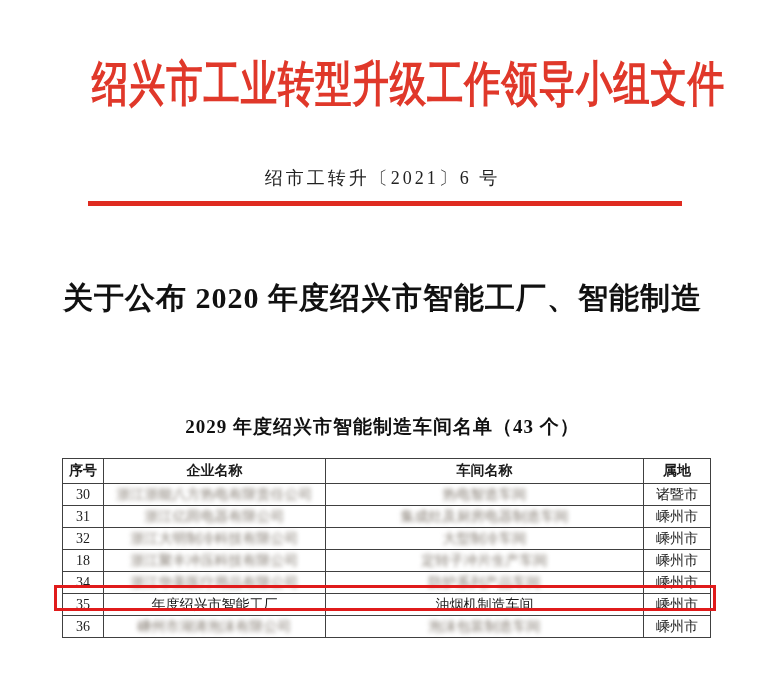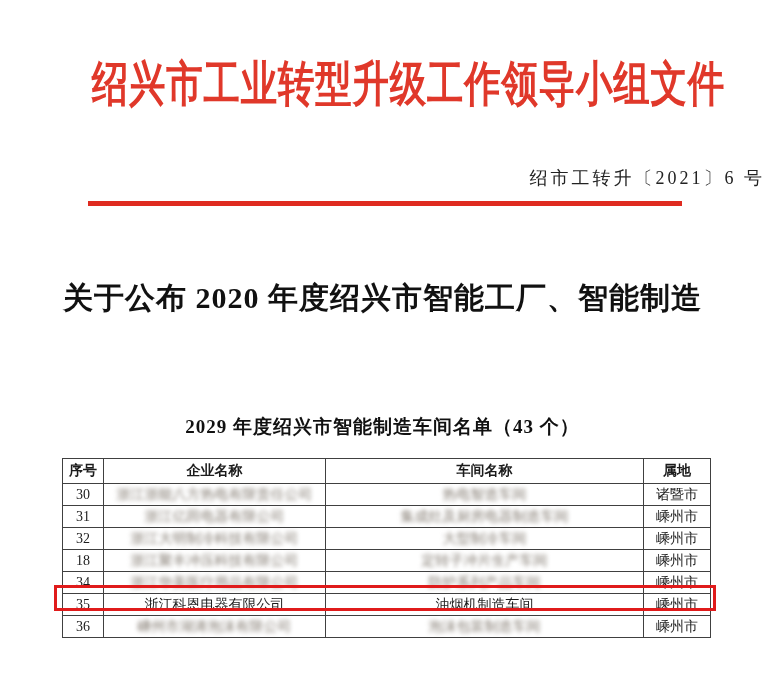--- a/index.html
+++ b/index.html
@@ -27,21 +27,21 @@
     transform: scaleX(0.76);
     transform-origin: 50% 50%;
     white-space: nowrap;
     letter-spacing: 1px;
   }
   .doc-number {
     position: absolute;
     top: 166px;
     left: 0;
     width: 765px;
-    text-align: right;
+    text-align: center;
     font-size: 18px;
     letter-spacing: 3px;
     color: #222;
   }
   .red-line {
     position: absolute;
     top: 201px;
     left: 88px;
     width: 594px;
     height: 5px;
@@ -167,21 +167,21 @@
         <td>嵊州市</td>
       </tr>
       <tr>
         <td>34</td>
         <td class="redacted">浙江华美医疗用品有限公司</td>
         <td class="redacted">防护系列产品车间</td>
         <td>嵊州市</td>
       </tr>
       <tr>
         <td>35</td>
-        <td>浙江科恩电器有限公司</td>
+        <td>年度绍兴市智能工厂</td>
         <td>油烟机制造车间</td>
         <td>嵊州市</td>
       </tr>
       <tr>
         <td>36</td>
         <td class="redacted">嵊州市湖涛泡沫有限公司</td>
         <td class="redacted">泡沫包装制造车间</td>
         <td>嵊州市</td>
       </tr>
     </tbody>

